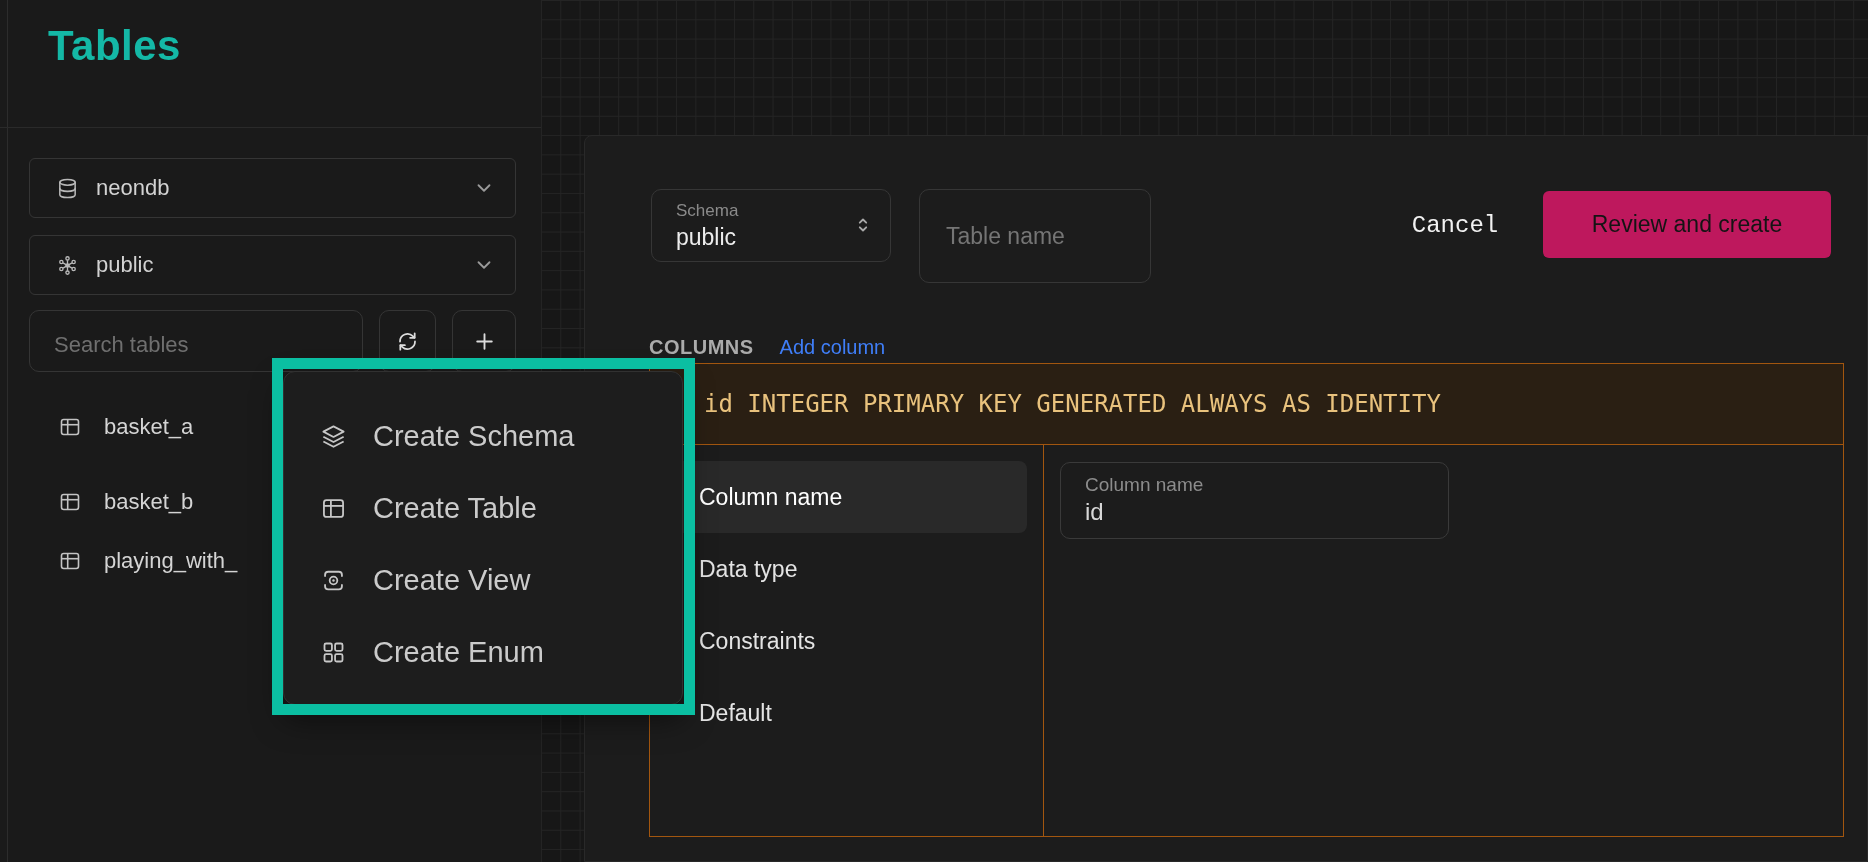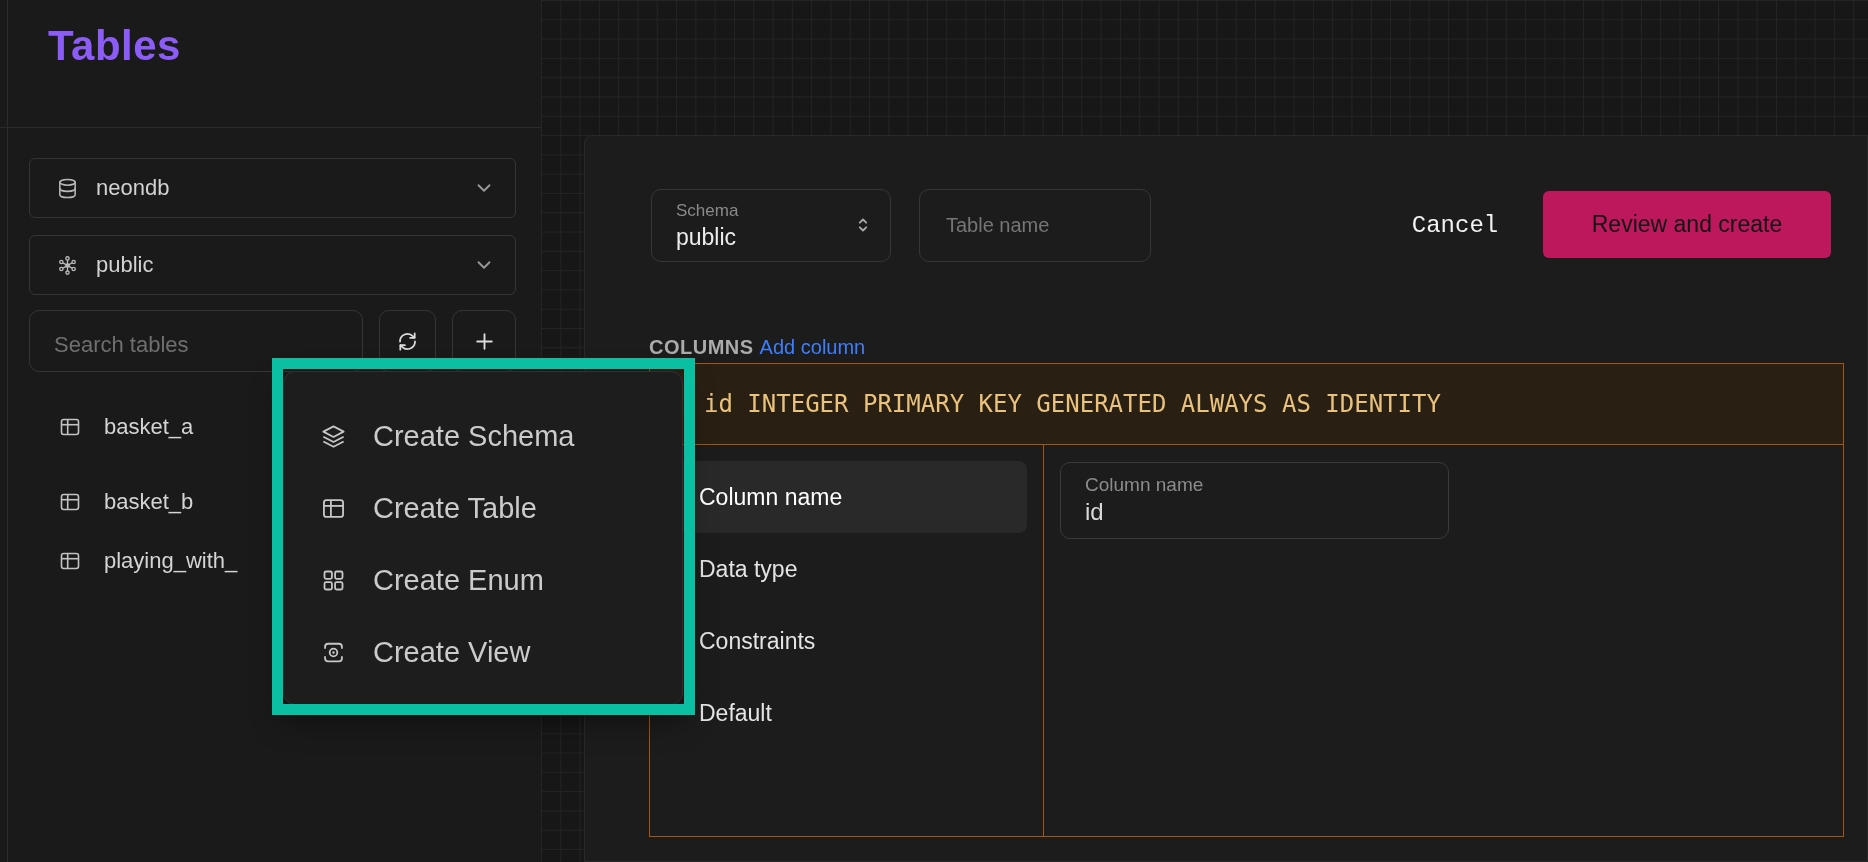--- a/index.html
+++ b/index.html
@@ -11,21 +11,21 @@
   .grid-area { position:absolute; left:541px; top:0; right:0; bottom:0;
     background-color:#171717;
     background-image:
       linear-gradient(#242424 1px, transparent 1px),
       linear-gradient(90deg,#242424 1px, transparent 1px);
     background-size:19.3px 19.3px; }
 
   
   .sidebar { position:absolute; left:0; top:0; width:541px; height:862px; background:#1a1a1a; }
   .sidebar-edge { position:absolute; left:7px; top:0; bottom:0; width:1px; background:#2c2c2c; }
-  .sidebar-title { position:absolute; left:48px; top:22px; font-size:42px; font-weight:700; color:#8b5cf6; letter-spacing:.5px; }
+  .sidebar-title { position:absolute; left:48px; top:22px; font-size:42px; font-weight:700; color:#14b8a6; letter-spacing:.5px; }
   .sidebar-divider { position:absolute; left:0; top:127px; width:541px; height:1px; background:#2a2a2a; }
 
   .sel { position:absolute; left:29px; width:487px; height:60px; border:1px solid #353535;
          border-radius:6px; display:flex; align-items:center; padding:0 20px 0 26px; color:#d2d2d2; cursor:pointer; }
   .sel .icon { width:23px; height:23px; color:#b9b9b9; flex:0 0 auto; }
   .sel .val { font-size:22px; margin-left:17px; flex:1 1 auto; }
   .sel .chev { width:22px; height:22px; color:#9a9a9a; }
 
   .search-row-input { position:absolute; left:29px; top:310px; width:334px; height:62px;
       border:1px solid #353535; border-radius:10px; background:transparent; color:#d6d6d6;
@@ -43,35 +43,35 @@
   
   .main { position:absolute; left:584px; top:135px; width:1284px; height:727px;
       background:#1c1c1c; border:1px solid #292929; border-radius:8px 0 0 0; }
 
   .schema-field { position:absolute; left:66px; top:53px; width:240px; height:73px;
       border:1px solid #363636; border-radius:10px; padding:11px 18px 12px 24px; cursor:pointer; }
   .schema-field .flabel { font-size:17px; color:#8a8a8a; }
   .schema-field .fval { font-size:23px; color:#ececec; margin-top:3px; }
   .schema-field .updown { position:absolute; right:16px; top:24px; width:22px; height:22px; color:#a9a9a9; }
 
-  .tname-input { position:absolute; left:334px; top:53px; width:232px; height:73px;
+  .tname-input { position:absolute; left:334px; top:53px; width:232px; height:94px;
       border:1px solid #363636; border-radius:10px; background:transparent; outline:none;
-      font-size:20px; color:#fca5a5; padding:0 20px 0 26px; font-family:"Liberation Sans",sans-serif; }
+      font-size:23px; color:#fca5a5; padding:0 20px 0 26px; font-family:"Liberation Sans",sans-serif; }
   .tname-input::placeholder { color:#757575; }
 
   .cancel-btn { position:absolute; left:812px; top:53px; width:116px; height:72px;
       display:flex; align-items:center; justify-content:center; font-size:24px; color:#f2f2f2;
       background:transparent; border:none; cursor:pointer; font-family:Liberation Mono, monospace; }
   .review-btn { position:absolute; left:958px; top:55px; width:288px; height:67px;
       background:#be185d; color:#141414; border:none; border-radius:6px; font-size:23px; font-weight:500;
       display:flex; align-items:center; justify-content:center; cursor:pointer; font-family:"Liberation Sans",sans-serif; }
 
   .columns-row { position:absolute; left:64px; top:196px; height:30px; display:flex; align-items:center; }
   .columns-label { font-size:20px; font-weight:700; color:#ababab; letter-spacing:.5px; }
-  .add-column { font-size:20px; font-weight:500; color:#3f7ef8; margin-left:6px; cursor:pointer; text-decoration:none; }
+  .add-column { font-size:20px; font-weight:500; color:#3f7ef8; margin-left:26px; cursor:pointer; text-decoration:none; }
 
   .orange-panel { position:absolute; left:64px; top:227px; width:1195px; height:474px;
       border:1px solid #a2560f; }
   .code-row { position:absolute; left:0; top:0; width:100%; height:81px; background:#2a1f13;
       border-bottom:1px solid #a2560f; display:flex; align-items:center; cursor:pointer; }
   .code-text { font-family:"DejaVu Sans Mono", monospace; font-size:24px; color:#e9c27d;
       padding-left:54px; white-space:nowrap; }
   .editor-body { position:absolute; left:0; top:81px; width:100%; height:392px; display:flex; }
   .editor-nav { width:394px; border-right:1px solid #a2560f; padding-top:16px; }
   .nav-item { height:72px; margin:0 16px 0 12px; display:flex; align-items:center; padding-left:37px;
@@ -254,37 +254,37 @@
         <svg viewBox="0 0 24 24" fill="none" stroke="currentColor" stroke-width="1.6">
           <rect x="3.5" y="4.5" width="17" height="15" rx="2.2"></rect>
           <line x1="3.5" y1="9.7" x2="20.5" y2="9.7"></line>
             <line x1="9.7" y1="4.5" x2="9.7" y2="19.5"></line>
         </svg>
       </span>
       <span class="lbl">Create Table</span>
     </div>
     <div class="menu-item">
       <span class="icon">
-        <svg viewBox="0 0 24 24" fill="none" stroke="currentColor" stroke-width="1.6">
-          <rect x="4" y="4" width="6.6" height="6.6" rx="1.4"></rect>
-          <rect x="13.4" y="4" width="6.6" height="6.6" rx="1.4"></rect>
-          <rect x="4" y="13.4" width="6.6" height="6.6" rx="1.4"></rect>
-          <rect x="13.4" y="13.4" width="6.6" height="6.6" rx="1.4"></rect>
-        </svg>
-      </span>
-      <span class="lbl">Create Enum</span>
-    </div>
-    <div class="menu-item">
-      <span class="icon">
         <svg viewBox="0 0 24 24" fill="none" stroke="currentColor" stroke-width="1.6" stroke-linecap="round">
           <path d="M4.5 8V7a2.8 2.8 0 0 1 2.8-2.8h9.4A2.8 2.8 0 0 1 19.5 7v1"></path>
           <path d="M4.5 16v1a2.8 2.8 0 0 0 2.8 2.8h9.4a2.8 2.8 0 0 0 2.8-2.8v-1"></path>
           <circle cx="12" cy="12" r="3.4"></circle>
           <circle cx="12" cy="12" r="1.1" fill="currentColor" stroke="none"></circle>
         </svg>
       </span>
       <span class="lbl">Create View</span>
     </div>
+    <div class="menu-item">
+      <span class="icon">
+        <svg viewBox="0 0 24 24" fill="none" stroke="currentColor" stroke-width="1.6">
+          <rect x="4" y="4" width="6.6" height="6.6" rx="1.4"></rect>
+          <rect x="13.4" y="4" width="6.6" height="6.6" rx="1.4"></rect>
+          <rect x="4" y="13.4" width="6.6" height="6.6" rx="1.4"></rect>
+          <rect x="13.4" y="13.4" width="6.6" height="6.6" rx="1.4"></rect>
+        </svg>
+      </span>
+      <span class="lbl">Create Enum</span>
+    </div>
   </div>
 
   <div class="teal-frame"></div>
 
 </div>
 
 </body></html>

